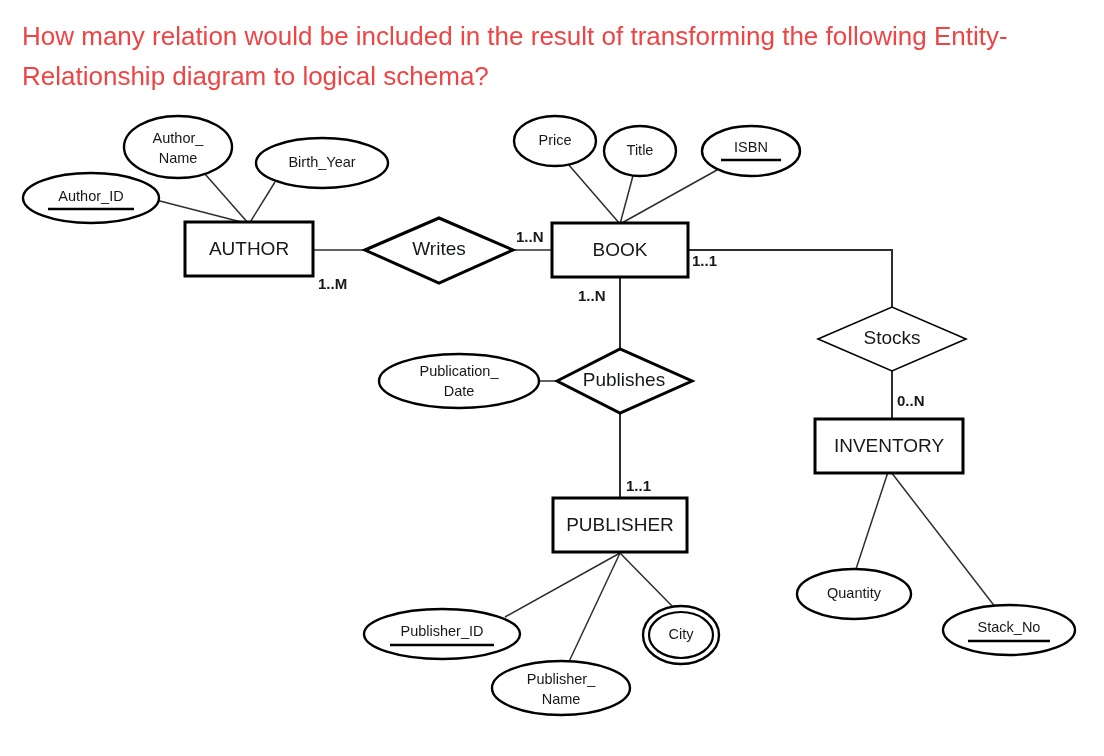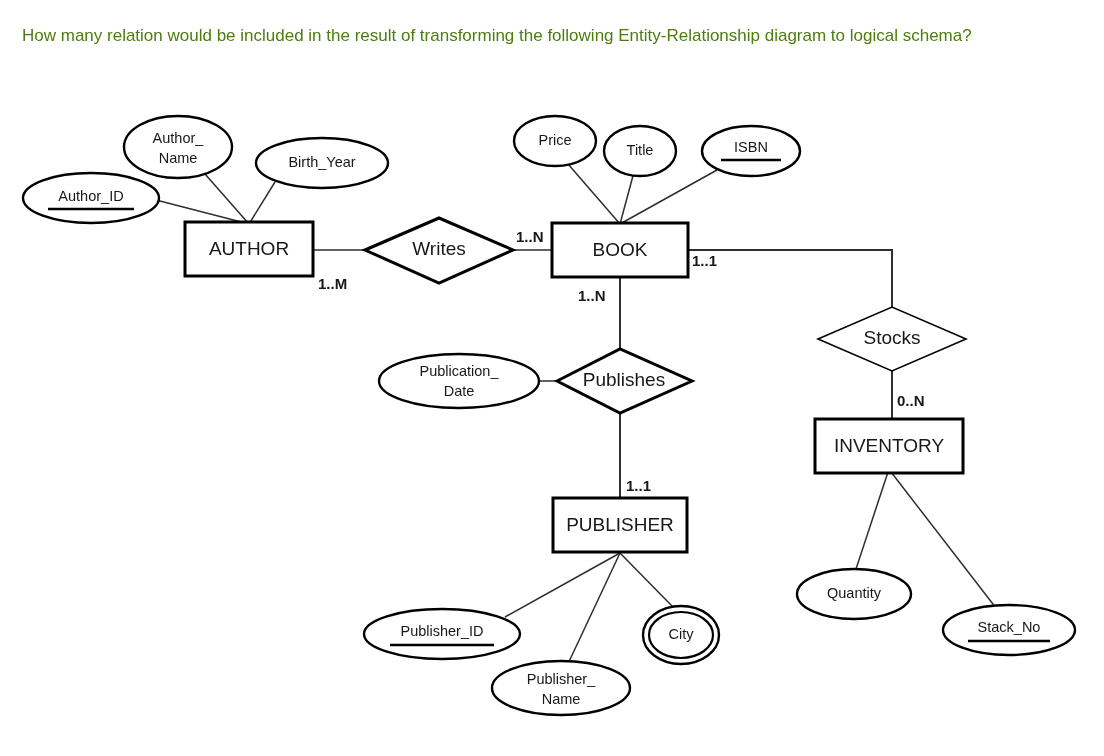--- a/index.html
+++ b/index.html
@@ -13,23 +13,23 @@
     font-family: "Liberation Sans", sans-serif;
     color: #1a1a1a;
     position: relative;
     overflow: hidden;
   }
   #question {
     position: absolute;
     left: 22px;
     top: 16px;
     width: 1040px;
-    font-size: 17px;
+    font-size: 26px;
     line-height: 40px;
-    color: #4d7c0f;
+    color: #ef4444;
     font-family: "Liberation Sans", sans-serif;
     font-weight: 400;
   }
   #er-canvas {
     position: absolute;
     left: 0;
     top: 0;
     width: 1104px;
     height: 756px;
   }

